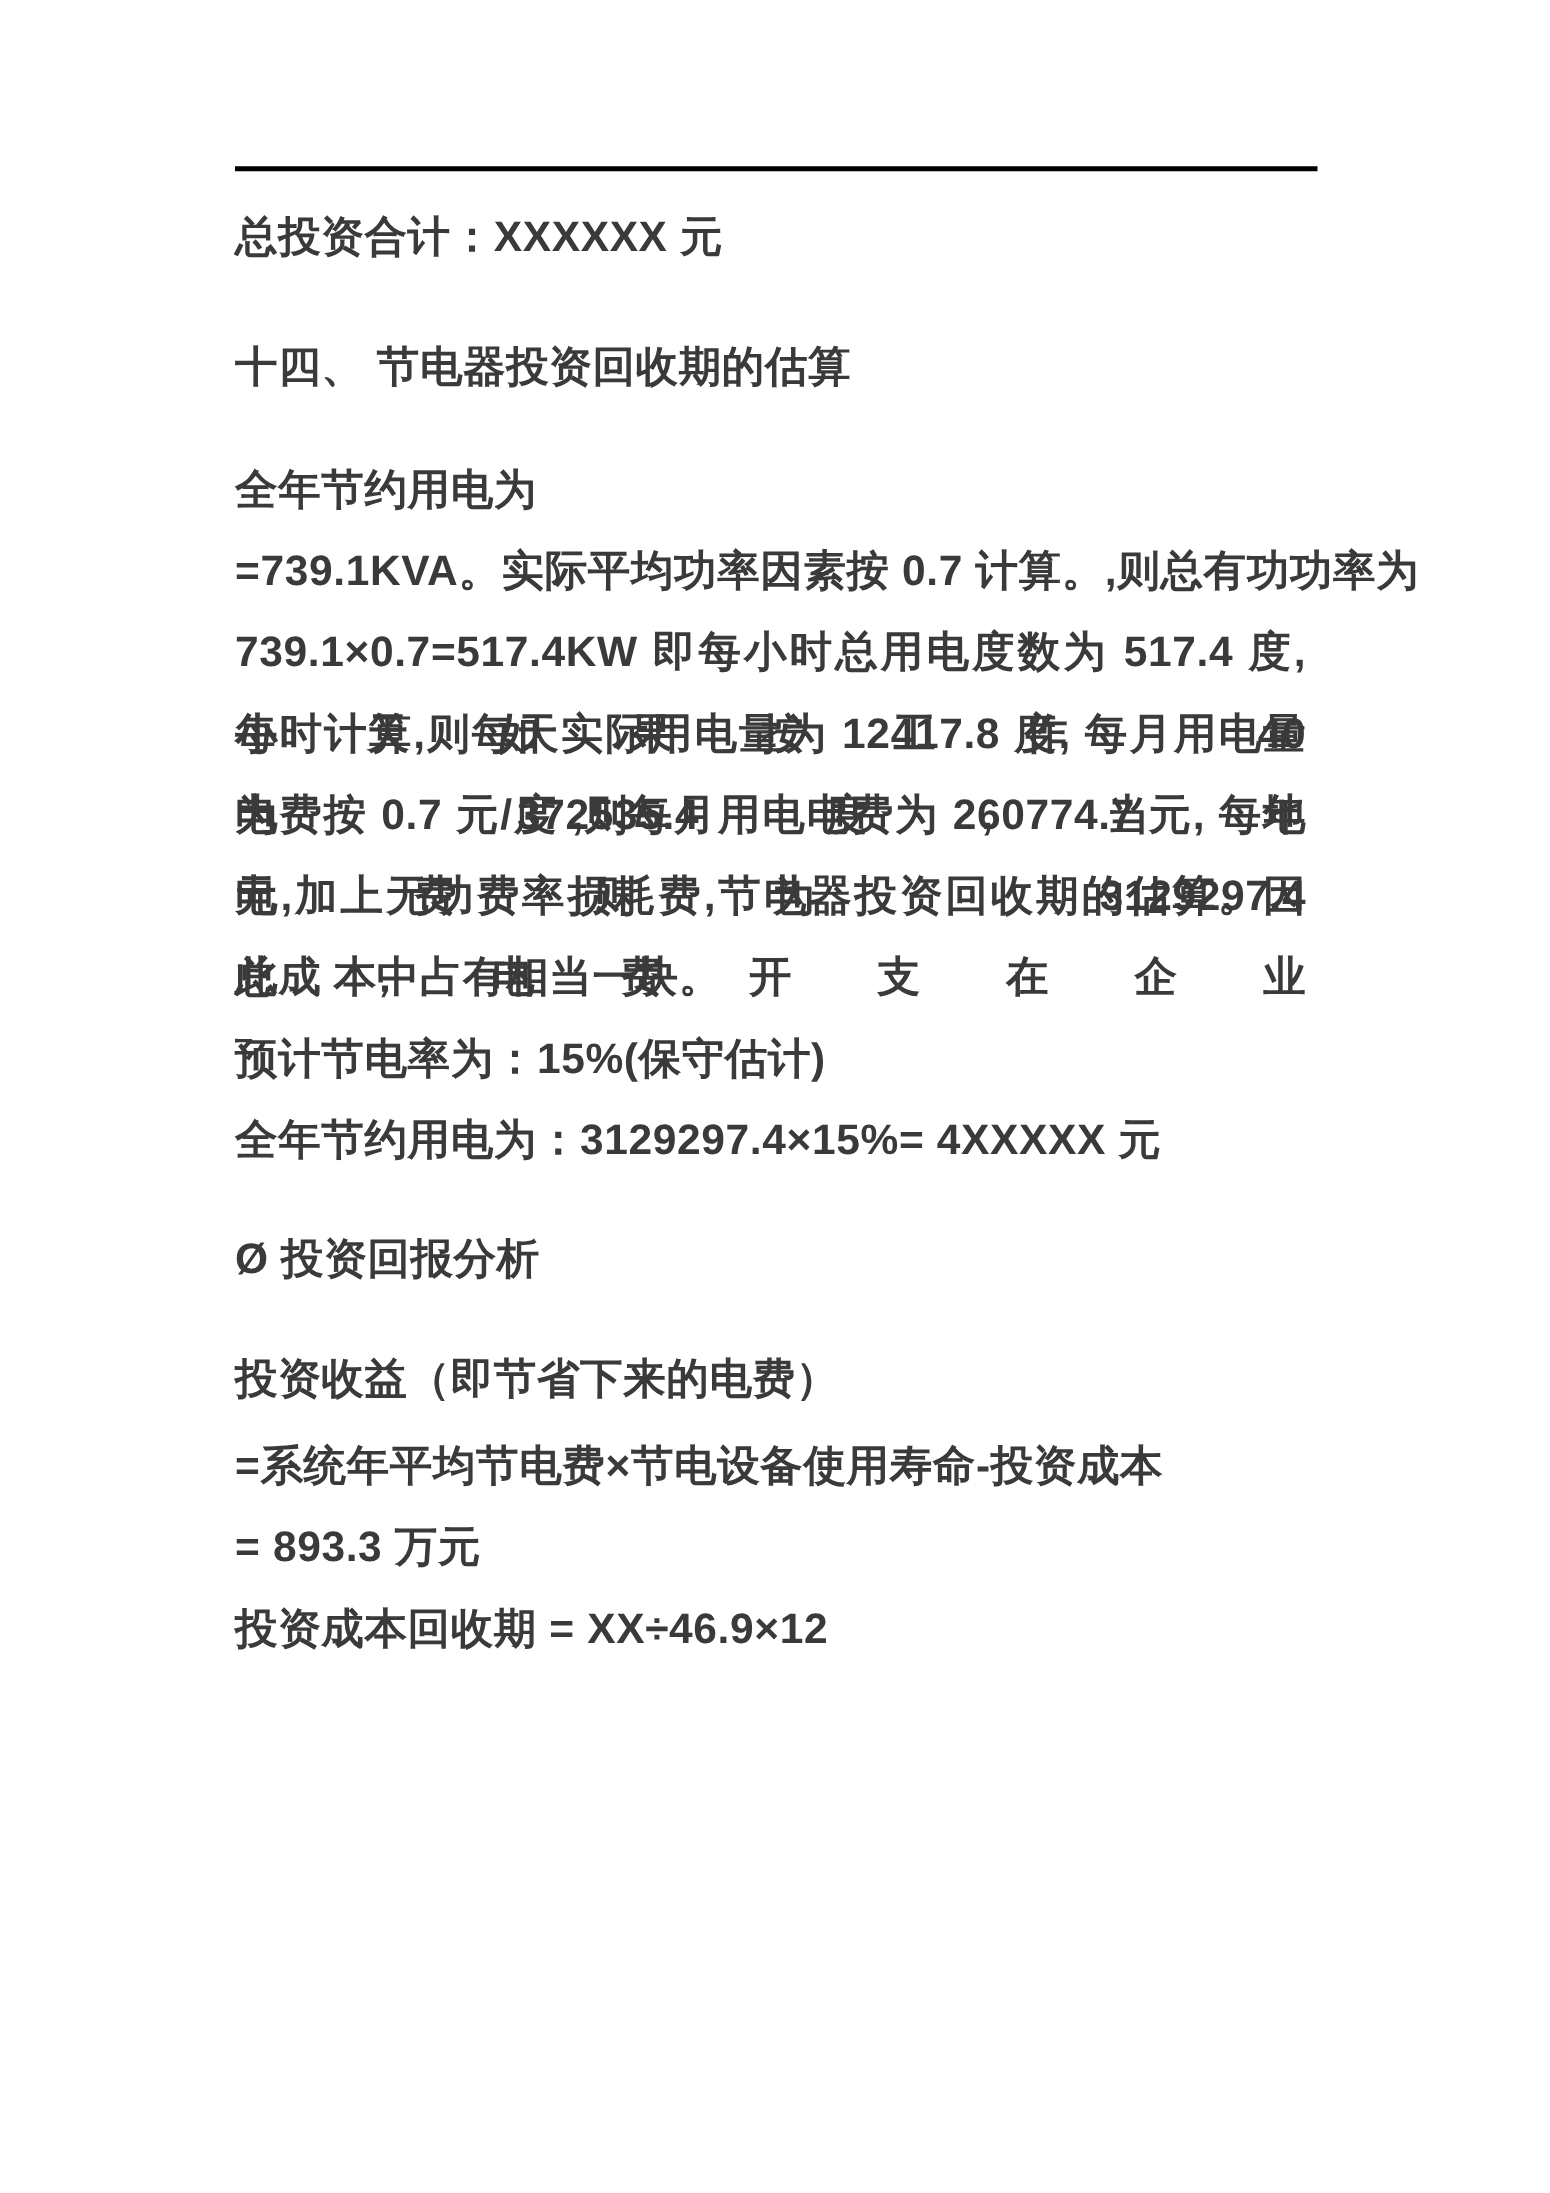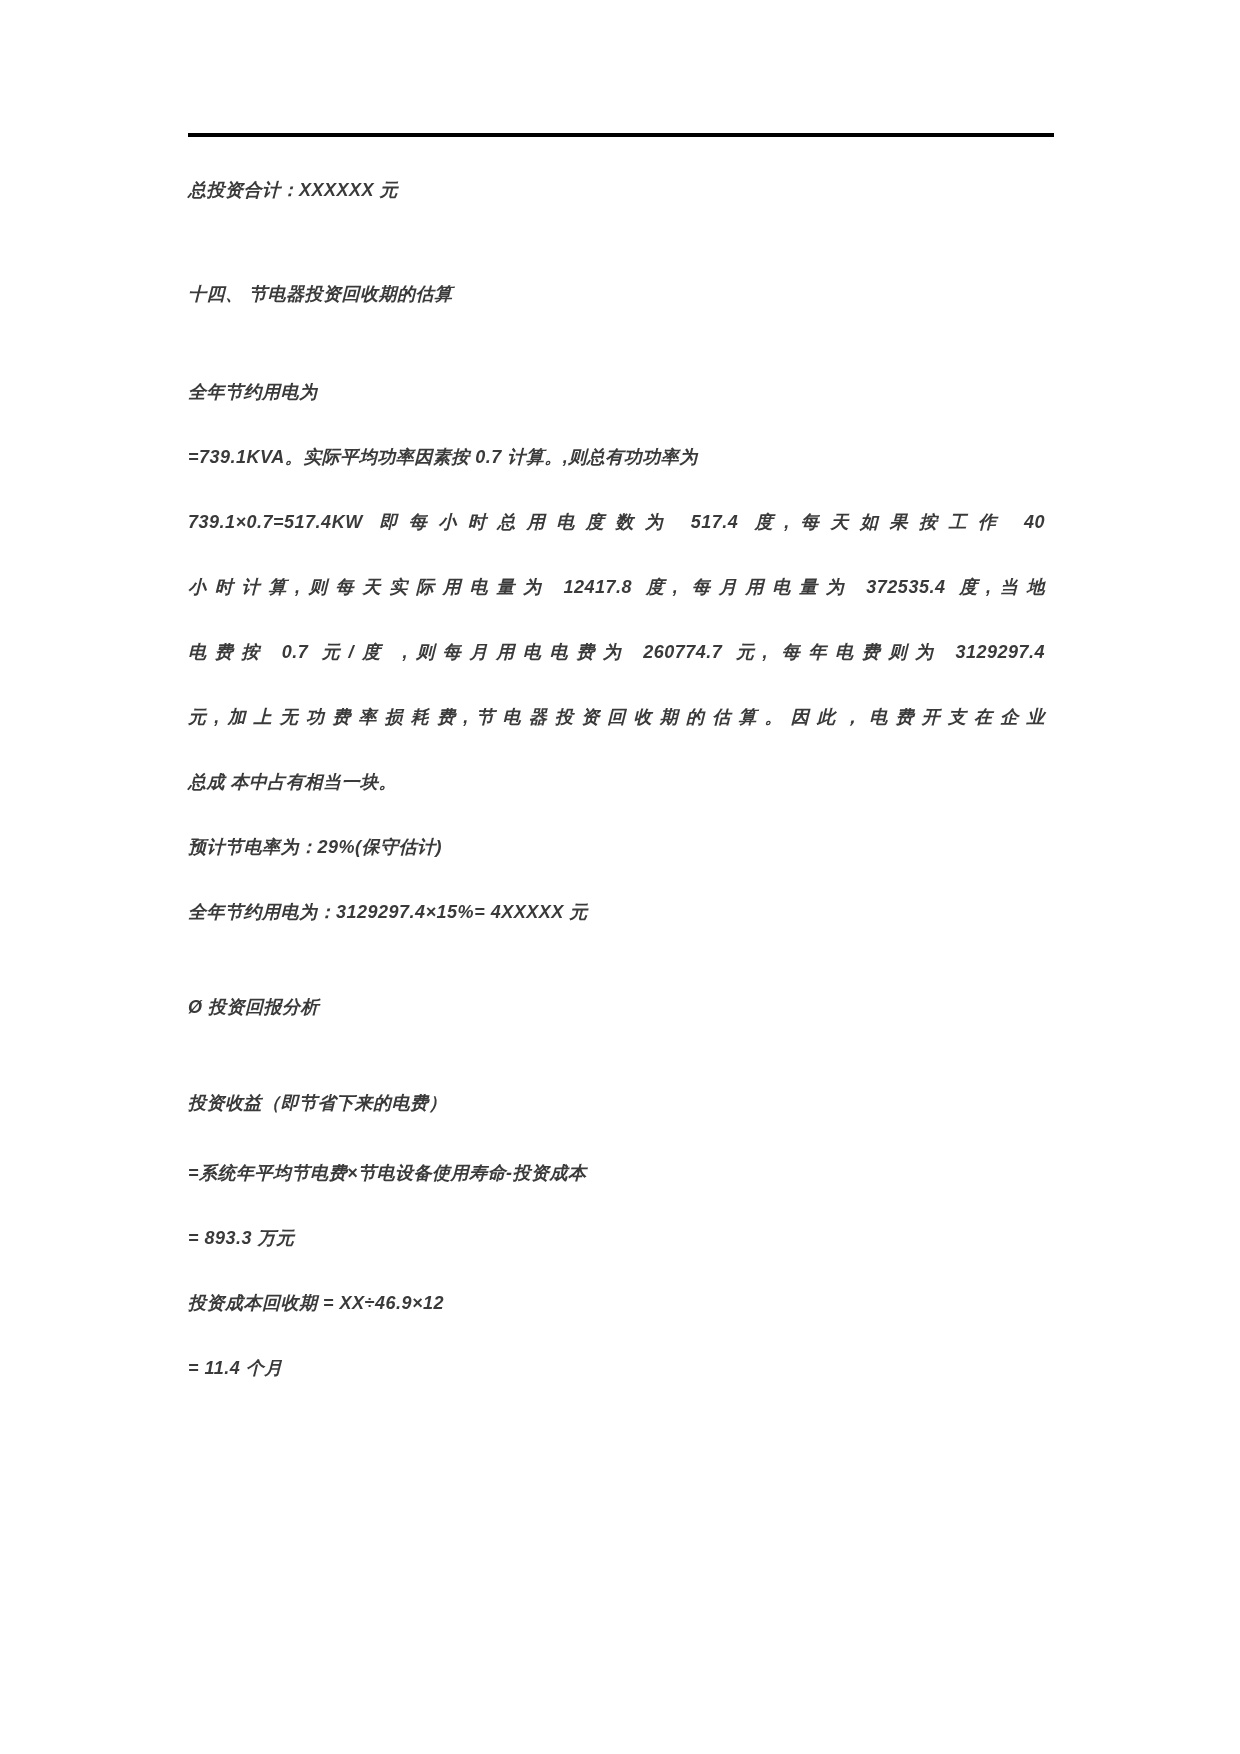--- a/index.html
+++ b/index.html
@@ -20,27 +20,26 @@
     margin: 133px 0 0 188px;
     width: 866px;
     height: 0;
     border-top: 4px solid #000000;
   }
   .text-col {
     margin-left: 188px;
     width: 857px;
   }
   .line {
-    font-size: 18px;
+    font-size: 34px;
     font-weight: 700;
     line-height: 65px;
     height: 65px;
     white-space: nowrap;
     letter-spacing: 0.5px;
-    font-style: italic;
   }
   .just {
     white-space: normal;
     text-align: justify;
     text-align-last: justify;
     text-justify: inter-character;
   }
   .m21 { margin-top: 21px; }
   .m39 { margin-top: 39px; }
   .m33 { margin-top: 33px; }
@@ -59,23 +58,22 @@
   <div class="text-col">
     <div class="line m21">总投资合计：XXXXXX 元</div>
     <div class="line m39">十四、 节电器投资回收期的估算</div>
     <div class="line m33">全年节约用电为</div>
     <div class="line">=739.1KVA。实际平均功率因素按 0.7 计算。,则总有功功率为</div>
     <div class="line just">739.1×0.7=517.4KW 即每小时总用电度数为 517.4 度,每天如果按工作 40</div>
     <div class="line just">小时计算,则每天实际用电量为 12417.8 度, 每月用电量为 372535.4 度,当地</div>
     <div class="line just">电费按 0.7 元/度 ,则每月用电电费为 260774.7 元, 每年电费则为 3129297.4</div>
     <div class="line just">元,加上无功费率损耗费,节电器投资回收期的估算。因此，电费开支在企业</div>
     <div class="line">总成 本中占有相当一块。</div>
-    <div class="line">预计节电率为：29%(保守估计)</div>
+    <div class="line">预计节电率为：15%(保守估计)</div>
     <div class="line">全年节约用电为：3129297.4×15%= 4XXXXX 元</div>
     <div class="line m30">Ø 投资回报分析</div>
     <div class="line m31">投资收益（即节省下来的电费）</div>
     <div class="line m5">=系统年平均节电费×节电设备使用寿命-投资成本</div>
     <div class="line">= 893.3 万元</div>
     <div class="line">投资成本回收期 = XX÷46.9×12</div>
-    <div class="line">= 11.4 个月</div>
   </div>
 
 </div>
 
 </body></html>

